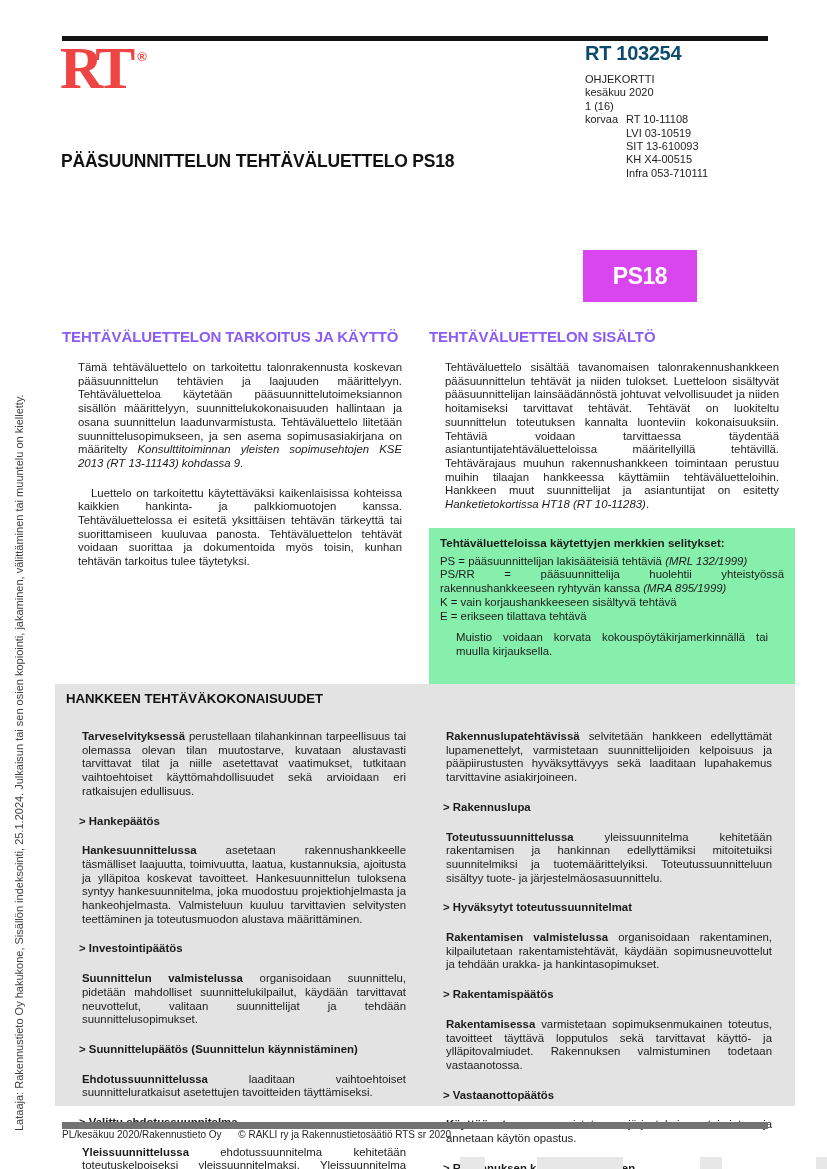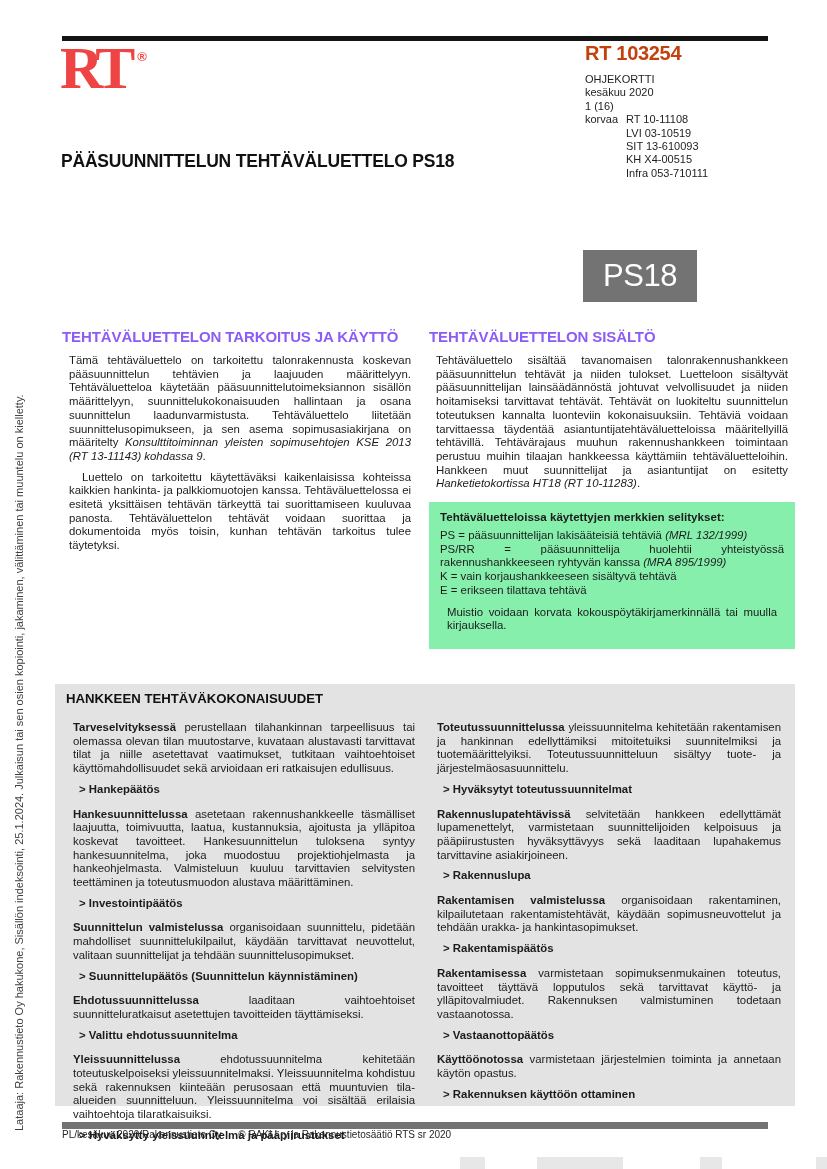--- a/index.html
+++ b/index.html
@@ -5,32 +5,32 @@
   html,body { margin:0; padding:0; background:#ffffff; }
   .page {
     position:relative; width:827px; height:1169px; background:#fff;
     font-family:"Liberation Sans", sans-serif; color:#1b1b1b;
     overflow:hidden; hyphens:auto; -webkit-hyphens:auto;
   }
   .top-rule { position:absolute; left:62px; top:36px; width:706px; height:5px; background:#141414; }
   .logo { position:absolute; left:60px; top:38px; font-family:"Liberation Serif", serif; font-weight:bold; font-size:60px; line-height:1; letter-spacing:-6px; color:#ef4444; }
   .logo-reg { font-size:13px; letter-spacing:0; vertical-align:super; position:relative; top:-6px; left:8px; font-family:"Liberation Sans", sans-serif; font-weight:bold; }
   .head-right { position:absolute; left:585px; top:42px; }
-  .doc-number { font-weight:bold; font-size:20px; letter-spacing:-0.3px; color:#c2410c; }
+  .doc-number { font-weight:bold; font-size:20px; letter-spacing:-0.3px; color:#0c4a6e; }
   .meta { margin-top:8px; font-size:11px; line-height:13.4px; color:#1d1d1d; }
   .replaces-row { display:flex; }
   .replaces-label { width:41px; }
   .title { position:absolute; left:61px; top:151px; margin:0; font-size:17.5px; font-weight:bold; letter-spacing:-0.2px; color:#111; }
-  .badge { position:absolute; left:583px; top:250px; width:114px; height:52px; background:#737373; color:#ffffff; font-weight:normal; font-size:31px; display:flex; align-items:center; justify-content:center; letter-spacing:-0.5px; }
+  .badge { position:absolute; left:583px; top:250px; width:114px; height:52px; background:#d946ef; color:#ffffff; font-weight:bold; font-size:23px; display:flex; align-items:center; justify-content:center; letter-spacing:-0.5px; }
   .watermark { position:absolute; left:13px; top:1131px; transform-origin:0 0; transform:rotate(-90deg); white-space:nowrap; font-size:11px; color:#3e3e3e; }
   .intro { position:absolute; left:62px; top:328px; width:733px; display:flex; gap:11px; }
   .col-a { width:356px; }
   .col-b { width:366px; }
   h2.sect { font-size:15px; font-weight:bold; margin:0 0 9px 0; color:#8b5cf6; letter-spacing:-0.1px; }
-  p.body { font-size:11.4px; line-height:13.7px; margin:7px; text-align:justify; }
+  p.body { font-size:11.4px; line-height:13.7px; margin:16px; text-align:justify; }
   p.indent { text-indent:13px; }
   .legend { margin-top:11px; background:#86efac; padding:8px 11px 9px 11px; }
   .legend-head { font-weight:bold; font-size:11.6px; margin:0 0 6px 0; }
   .legend p.line { margin:0; }
   .legend .note { margin-top:8px; }
   .phases { position:absolute; left:55px; top:684px; width:740px; height:422px; background:#e3e3e3; box-sizing:border-box; padding:7px 0 0 11px; }
   .phases-head { font-size:13.2px; font-weight:bold; margin:0 0 8px 0; color:#111; }
   .phases-cols { display:flex; gap:8px; }
   .pcol-a { width:356px; }
   .pcol-b { width:358px; }
@@ -125,26 +125,26 @@
           <p class="result">&gt; Valittu ehdotussuunnitelma</p>
         </div>
         <div class="phase">
           <p class="body"><b>Yleissuunnittelussa</b> <span>ehdotussuunnitelma kehitetään toteutuskelpoiseksi yleissuunnitelmaksi. Yleissuunnitelma kohdistuu sekä rakennuksen kiinteään perusosaan että muuntuvien tila-alueiden suunnitteluun. Yleissuunnitelma voi sisältää erilaisia vaihtoehtoja tilaratkaisuiksi.</span></p>
           <p class="result">&gt; Hyväksytty yleissuunnitelma ja pääpiirustukset</p>
         </div>
       </div>
 
       <div class="pcol-b">
         <div class="phase">
+          <p class="body"><b>Rakennuslupatehtävissä</b> <span>selvitetään hankkeen edellyttämät lupamenettelyt, varmistetaan suunnittelijoiden kelpoisuus ja pääpiirustusten hyväksyttävyys sekä laaditaan lupahakemus tarvittavine asiakirjoineen.</span></p>
+          <p class="result">&gt; Rakennuslupa</p>
+        </div>
+        <div class="phase">
           <p class="body"><b>Toteutussuunnittelussa</b> <span>yleissuunnitelma kehitetään rakentamisen ja hankinnan edellyttämiksi mitoitetuiksi suunnitelmiksi ja tuotemäärittelyiksi. Toteutussuunnitteluun sisältyy tuote- ja järjestelmäosasuunnittelu.</span></p>
           <p class="result">&gt; Hyväksytyt toteutussuunnitelmat</p>
-        </div>
-        <div class="phase">
-          <p class="body"><b>Rakennuslupatehtävissä</b> <span>selvitetään hankkeen edellyttämät lupamenettelyt, varmistetaan suunnittelijoiden kelpoisuus ja pääpiirustusten hyväksyttävyys sekä laaditaan lupahakemus tarvittavine asiakirjoineen.</span></p>
-          <p class="result">&gt; Rakennuslupa</p>
         </div>
         <div class="phase">
           <p class="body"><b>Rakentamisen valmistelussa</b> <span>organisoidaan rakentaminen, kilpailutetaan rakentamistehtävät, käydään sopimusneuvottelut ja tehdään urakka- ja hankintasopimukset.</span></p>
           <p class="result">&gt; Rakentamispäätös</p>
         </div>
         <div class="phase">
           <p class="body"><b>Rakentamisessa</b> <span>varmistetaan sopimuksenmukainen toteutus, tavoitteet täyttävä lopputulos sekä tarvittavat käyttö- ja ylläpitovalmiudet. Rakennuksen valmistuminen todetaan vastaanotossa.</span></p>
           <p class="result">&gt; Vastaanottopäätös</p>
         </div>
         <div class="phase">

